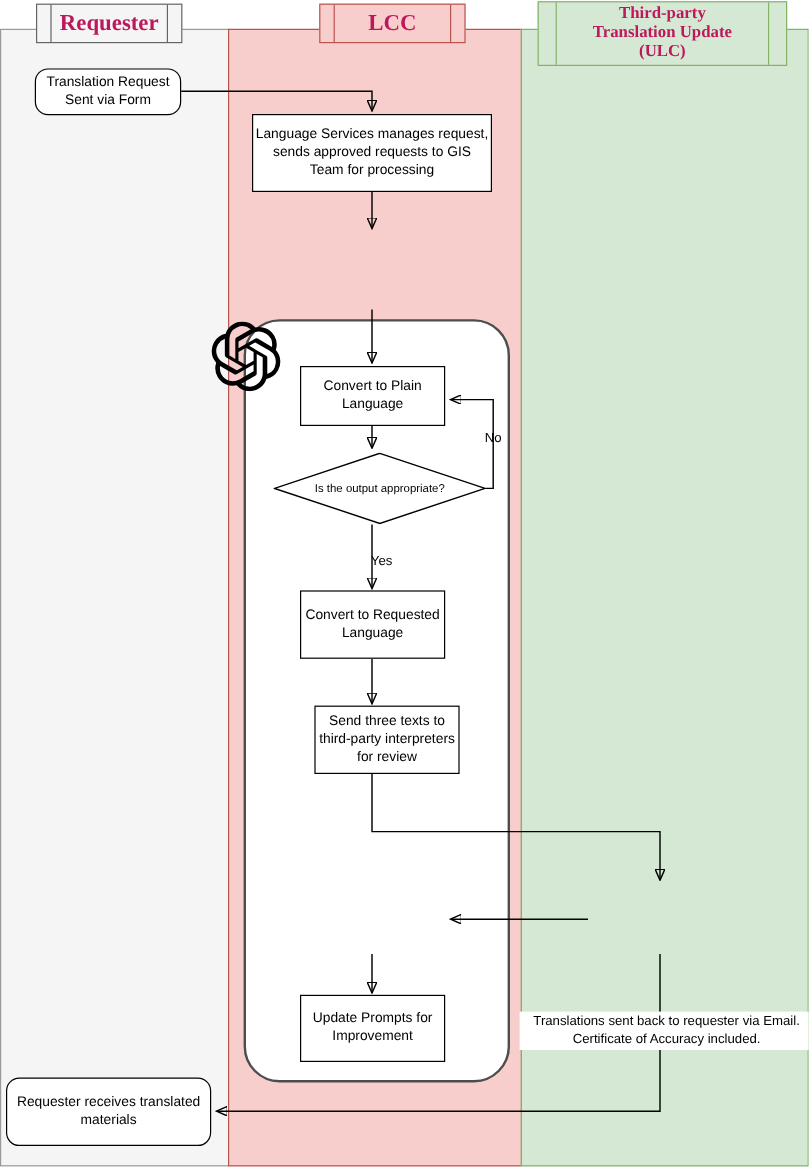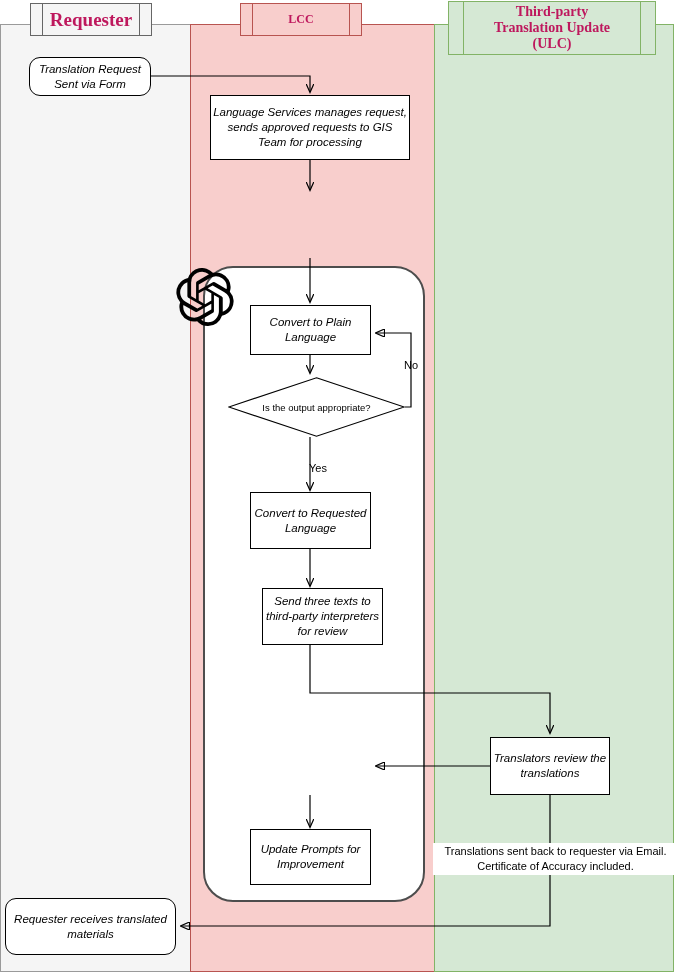--- a/index.html
+++ b/index.html
@@ -54,24 +54,24 @@
     top: 0; bottom: 0;
   }
   .hdr-requester {
     left: 30px; top: 3px; width: 122px; height: 33px;
     background: #f5f5f5;
     border: 1px solid #666666;
     font-size: 19px;
   }
   .hdr-requester .plate-inner { left: 11px; right: 11px; border-left: 1px solid #666666; border-right: 1px solid #666666; }
   .hdr-lcc {
-    left: 240px; top: 3px; width: 122px; height: 33px;
+    left: 266px; top: 3px; width: 122px; height: 33px;
     background: #f8cecc;
     border: 1px solid #b85450;
-    font-size: 12px;
+    font-size: 19px;
   }
   .hdr-lcc .plate-inner { left: 11px; right: 11px; border-left: 1px solid #b85450; border-right: 1px solid #b85450; }
   .hdr-third {
     left: 448px; top: 1px; width: 208px; height: 54px;
     background: #d5e8d4;
     border: 1px solid #82b366;
     font-size: 14px;
     padding: 0 4px;
   }
   .hdr-third .plate-inner { left: 14px; right: 14px; border-left: 1px solid #82b366; border-right: 1px solid #82b366; }
@@ -94,21 +94,20 @@
     background: #ffffff;
     border: 1px solid #000000;
     display: flex;
     align-items: center;
     justify-content: center;
     text-align: center;
     color: #000000;
     font-size: 11.5px;
     line-height: 1.3;
     padding: 2px 2px;
-    font-style: italic;
   }
   .node.rounded { border-radius: 11px; }
 
   
   .diamond-wrap {
     position: absolute;
     left: 228px; top: 377px; width: 177px; height: 60px;
   }
   .diamond-wrap svg { display: block; }
   .diamond-label {
@@ -225,23 +224,20 @@
   </div>
 
   <div class="node" style="left:250px; top:492px; width:121px; height:57px;">
     <span>Convert to Requested Language</span>
   </div>
 
   <div class="node" style="left:262px; top:588px; width:121px; height:57px;">
     <span>Send three texts to third-party interpreters for review</span>
   </div>
 
-  <div class="node" style="left:490px; top:737px; width:120px; height:58px;">
-    <span>Translators review the translations</span>
-  </div>
 
 
   <div class="node" style="left:250px; top:829px; width:121px; height:56px;">
     <span>Update Prompts for Improvement</span>
   </div>
 
   <div class="node rounded" style="left:5px; top:898px; width:171px; height:57px;">
     <span>Requester receives translated materials</span>
   </div>
 

